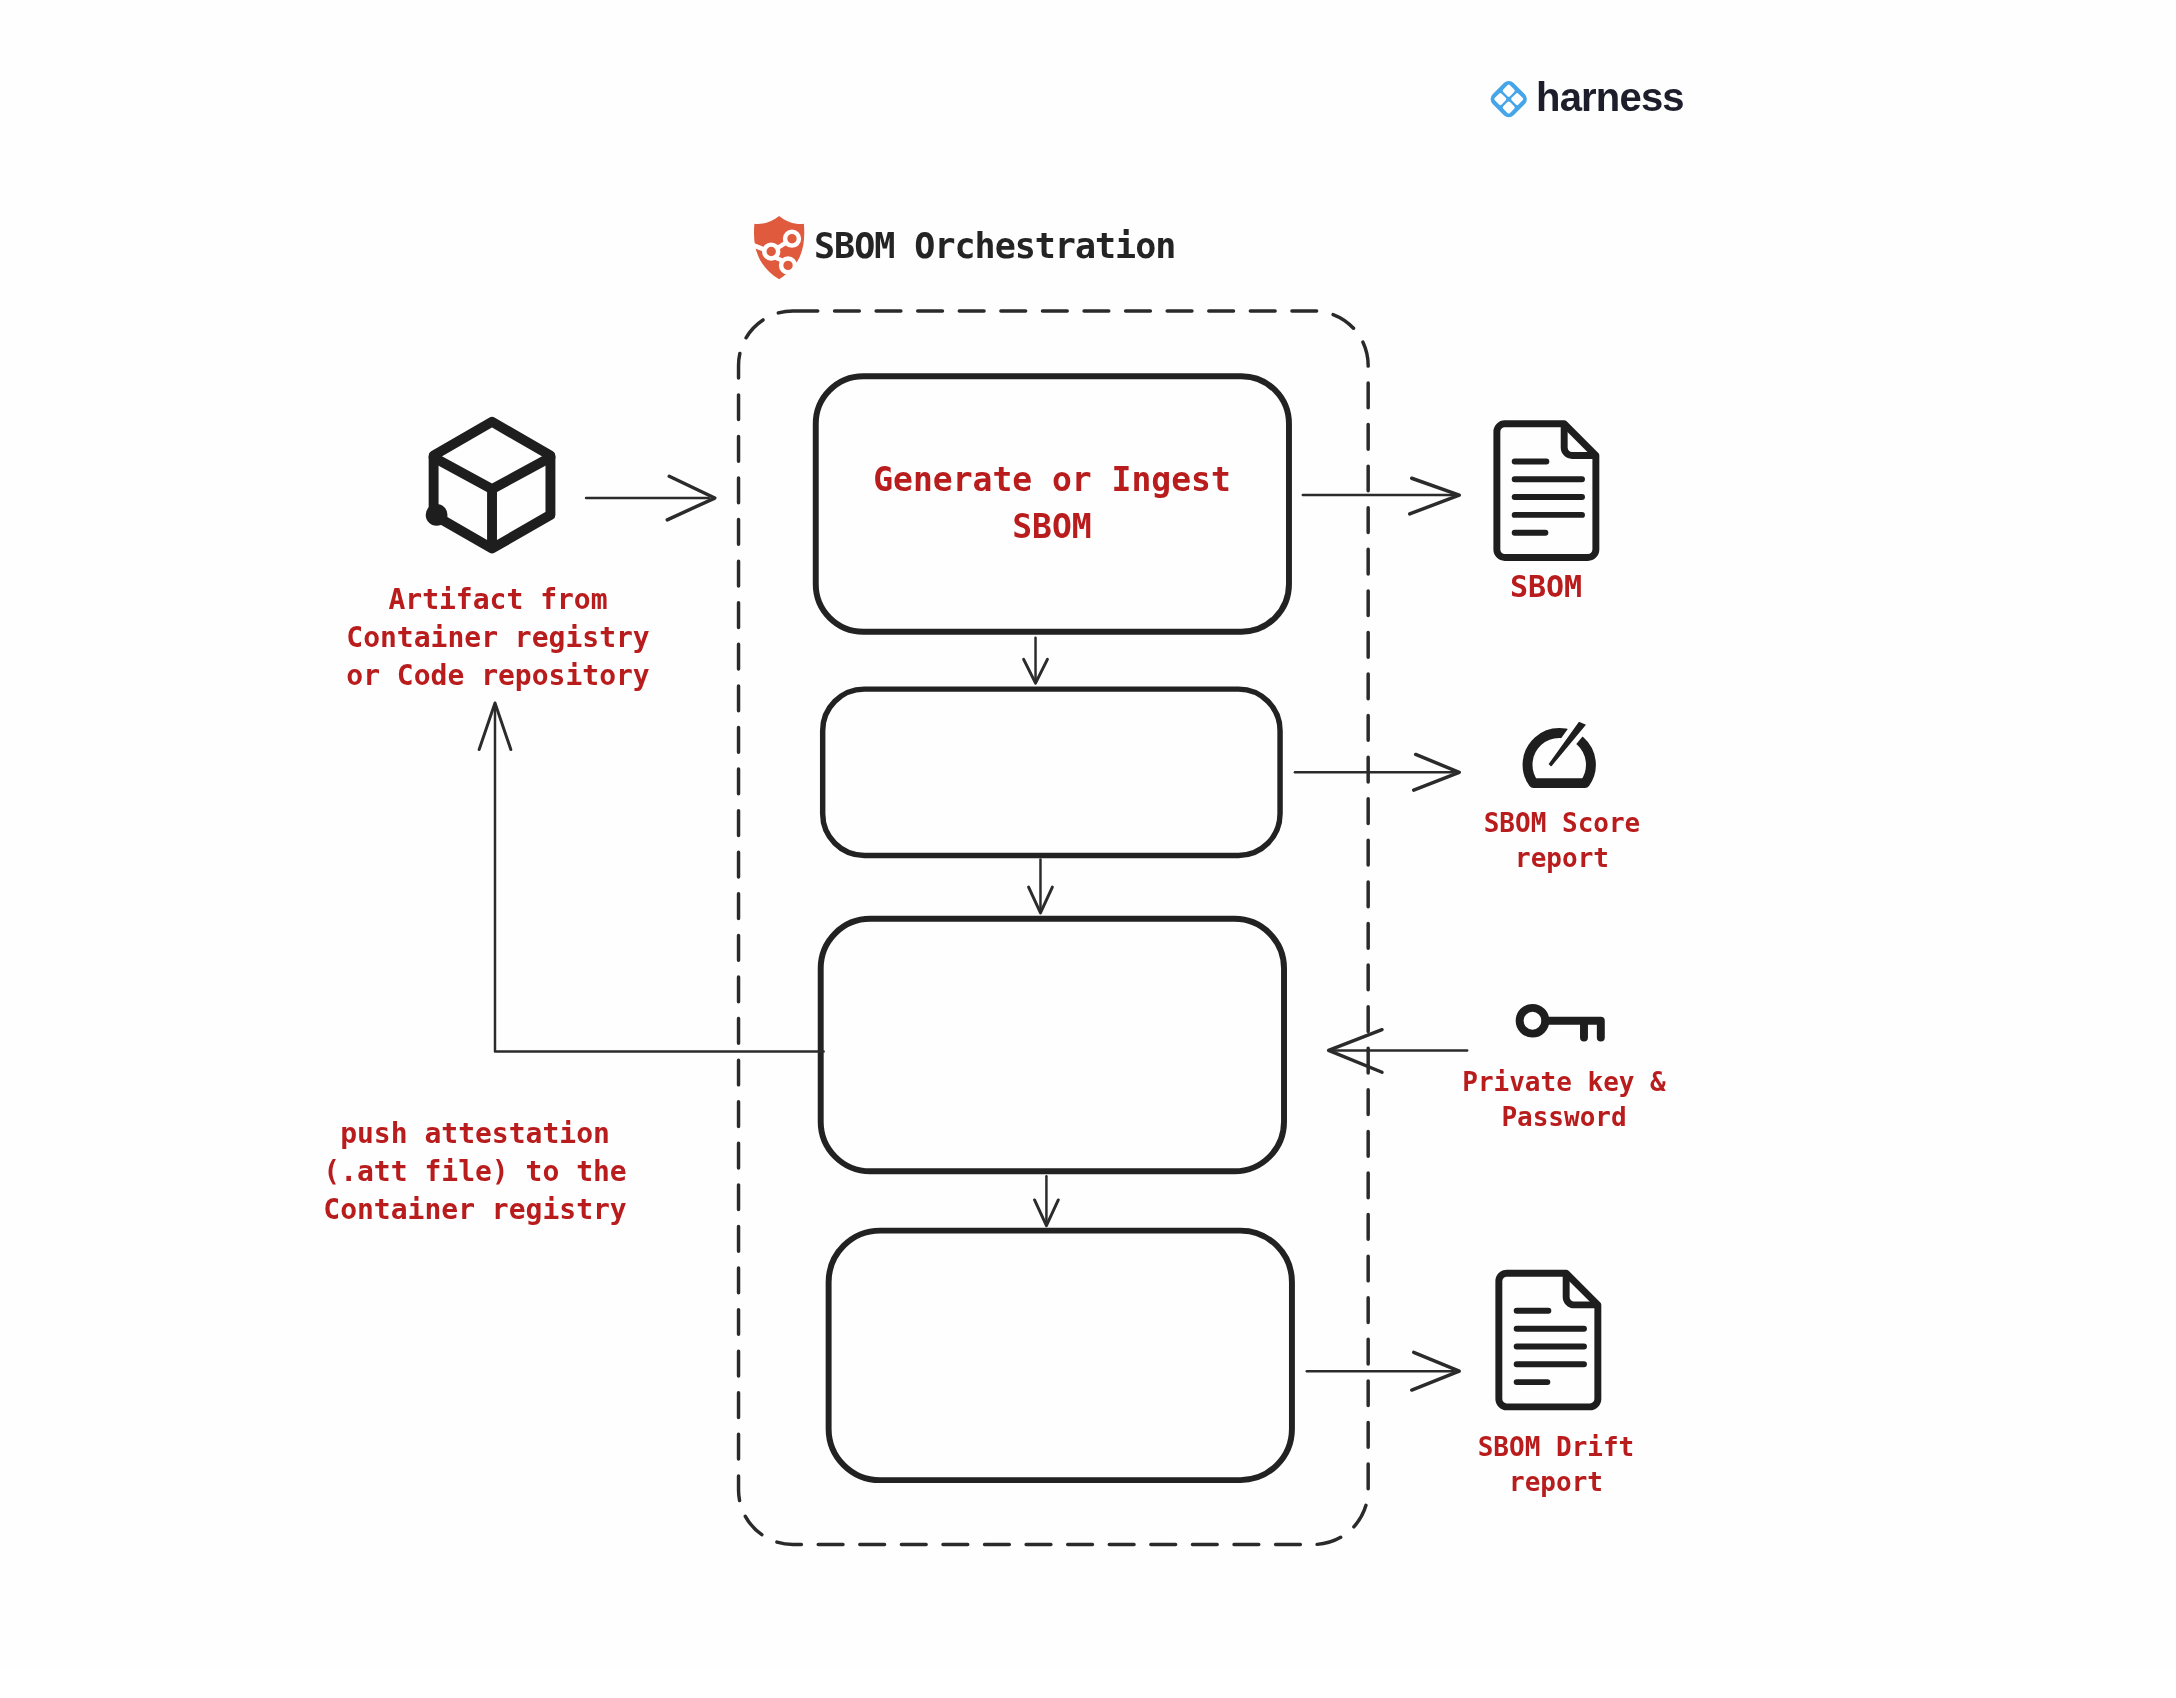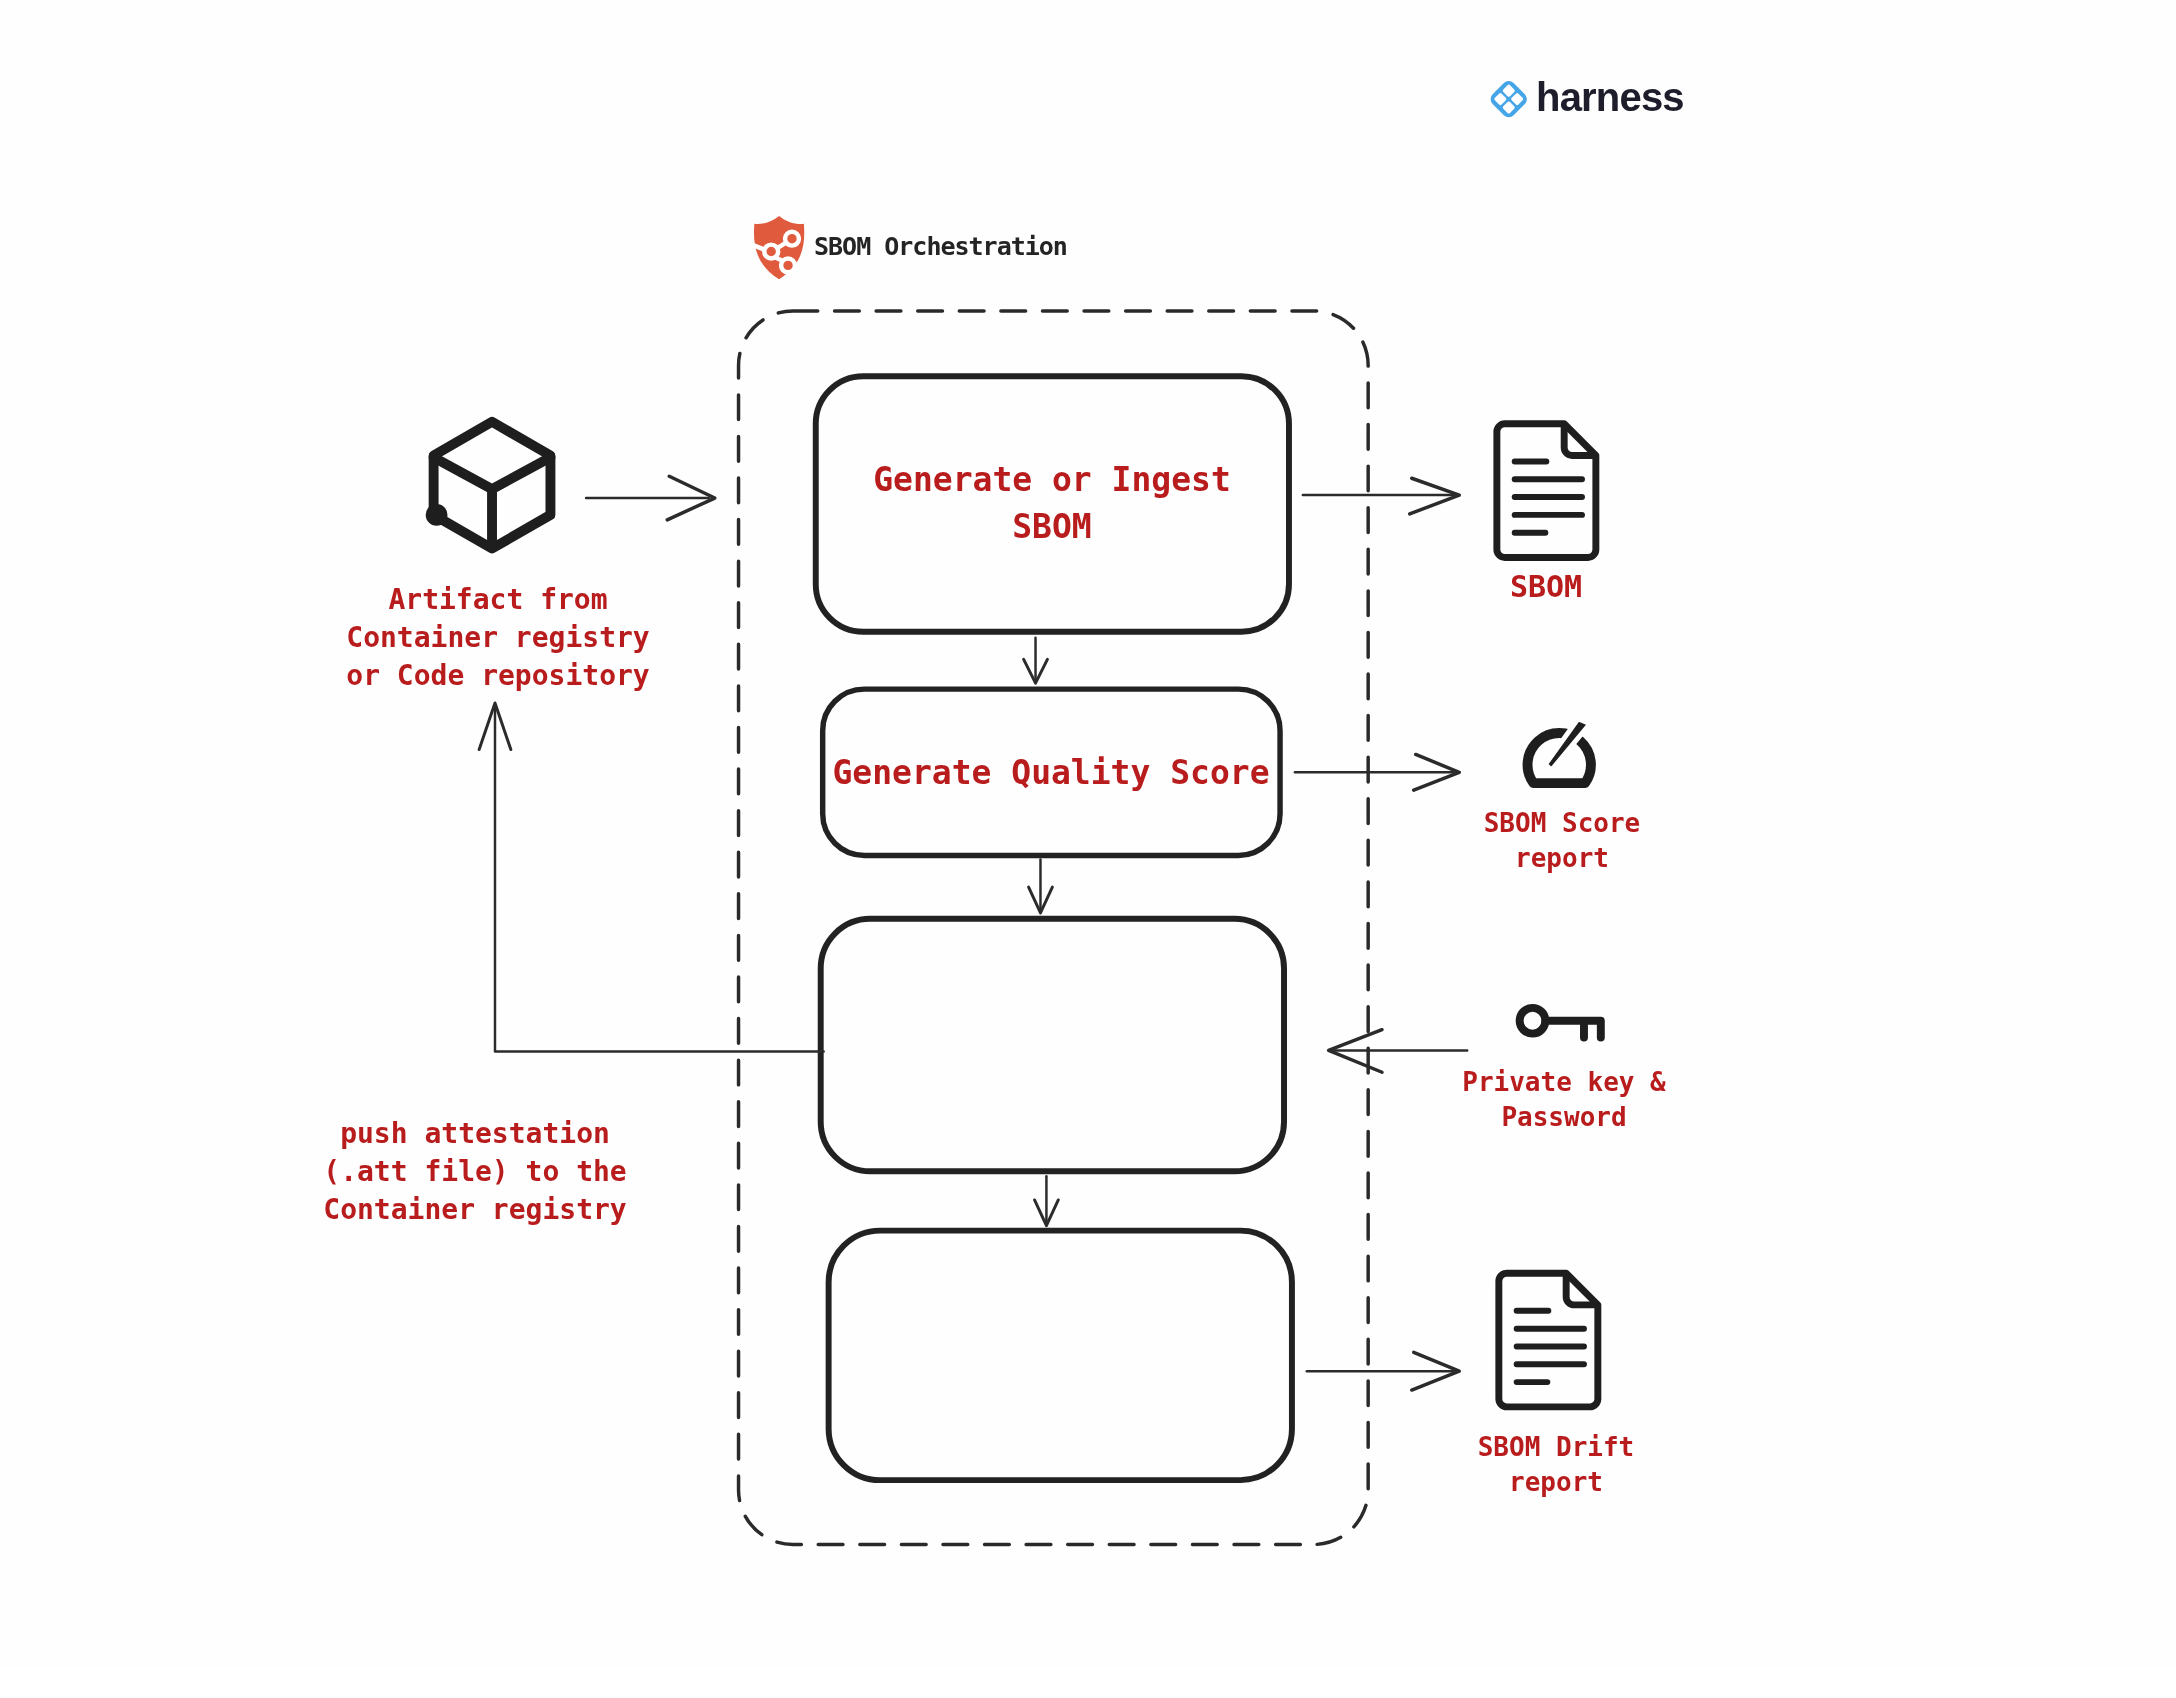--- a/index.html
+++ b/index.html
@@ -10,21 +10,21 @@
     padding-left:22px;
   }
   svg.layer { position:absolute; left:0; top:0; }
   .label {
     position:absolute; transform:translate(-50%,-50%);
     text-align:center; font-weight:700; color:#b91c1c;
     white-space:pre-line; font-family:"DejaVu Sans Mono", monospace;
   }
   .diagram-title {
     position:absolute; transform:translateY(-50%);
-    font-weight:700; color:#242424; font-size:25px; letter-spacing:-1px;
+    font-weight:700; color:#242424; font-size:35px; letter-spacing:-1px;
     left:814px; top:246px; white-space:nowrap;
     font-family:"DejaVu Sans Mono", monospace;
   }
   .step-label  { font-size:33px; line-height:47px; }
   .side-label  { font-size:28px; line-height:38px; }
   .small-label { font-size:26px; line-height:35px; }
   .sbom-label  { font-size:30px; line-height:34px; }
   #lbl-step1 { left:1052px; top:503px;  width:515px; }
   #lbl-step2 { left:1051px; top:772px;  width:515px; }
   #lbl-step3 { left:1051px; top:1044px; width:515px; }
@@ -151,21 +151,20 @@
       </g>
     </g>
   </svg>
 
   <div class="brand-name">harness</div>
 
   <div class="diagram-title">SBOM Orchestration</div>
 
   <div id="lbl-step1" class="label step-label">Generate or Ingest
 SBOM</div>
-  <div id="lbl-step2" class="label step-label">Generate Quality Score</div>
 
   <div id="lbl-artifact" class="label side-label">Artifact from
 Container registry
 or Code repository</div>
   <div id="lbl-push" class="label side-label">push attestation
 (.att file) to the
 Container registry</div>
 
   <div id="lbl-sbom" class="label sbom-label">SBOM</div>
   <div id="lbl-score" class="label small-label">SBOM Score

